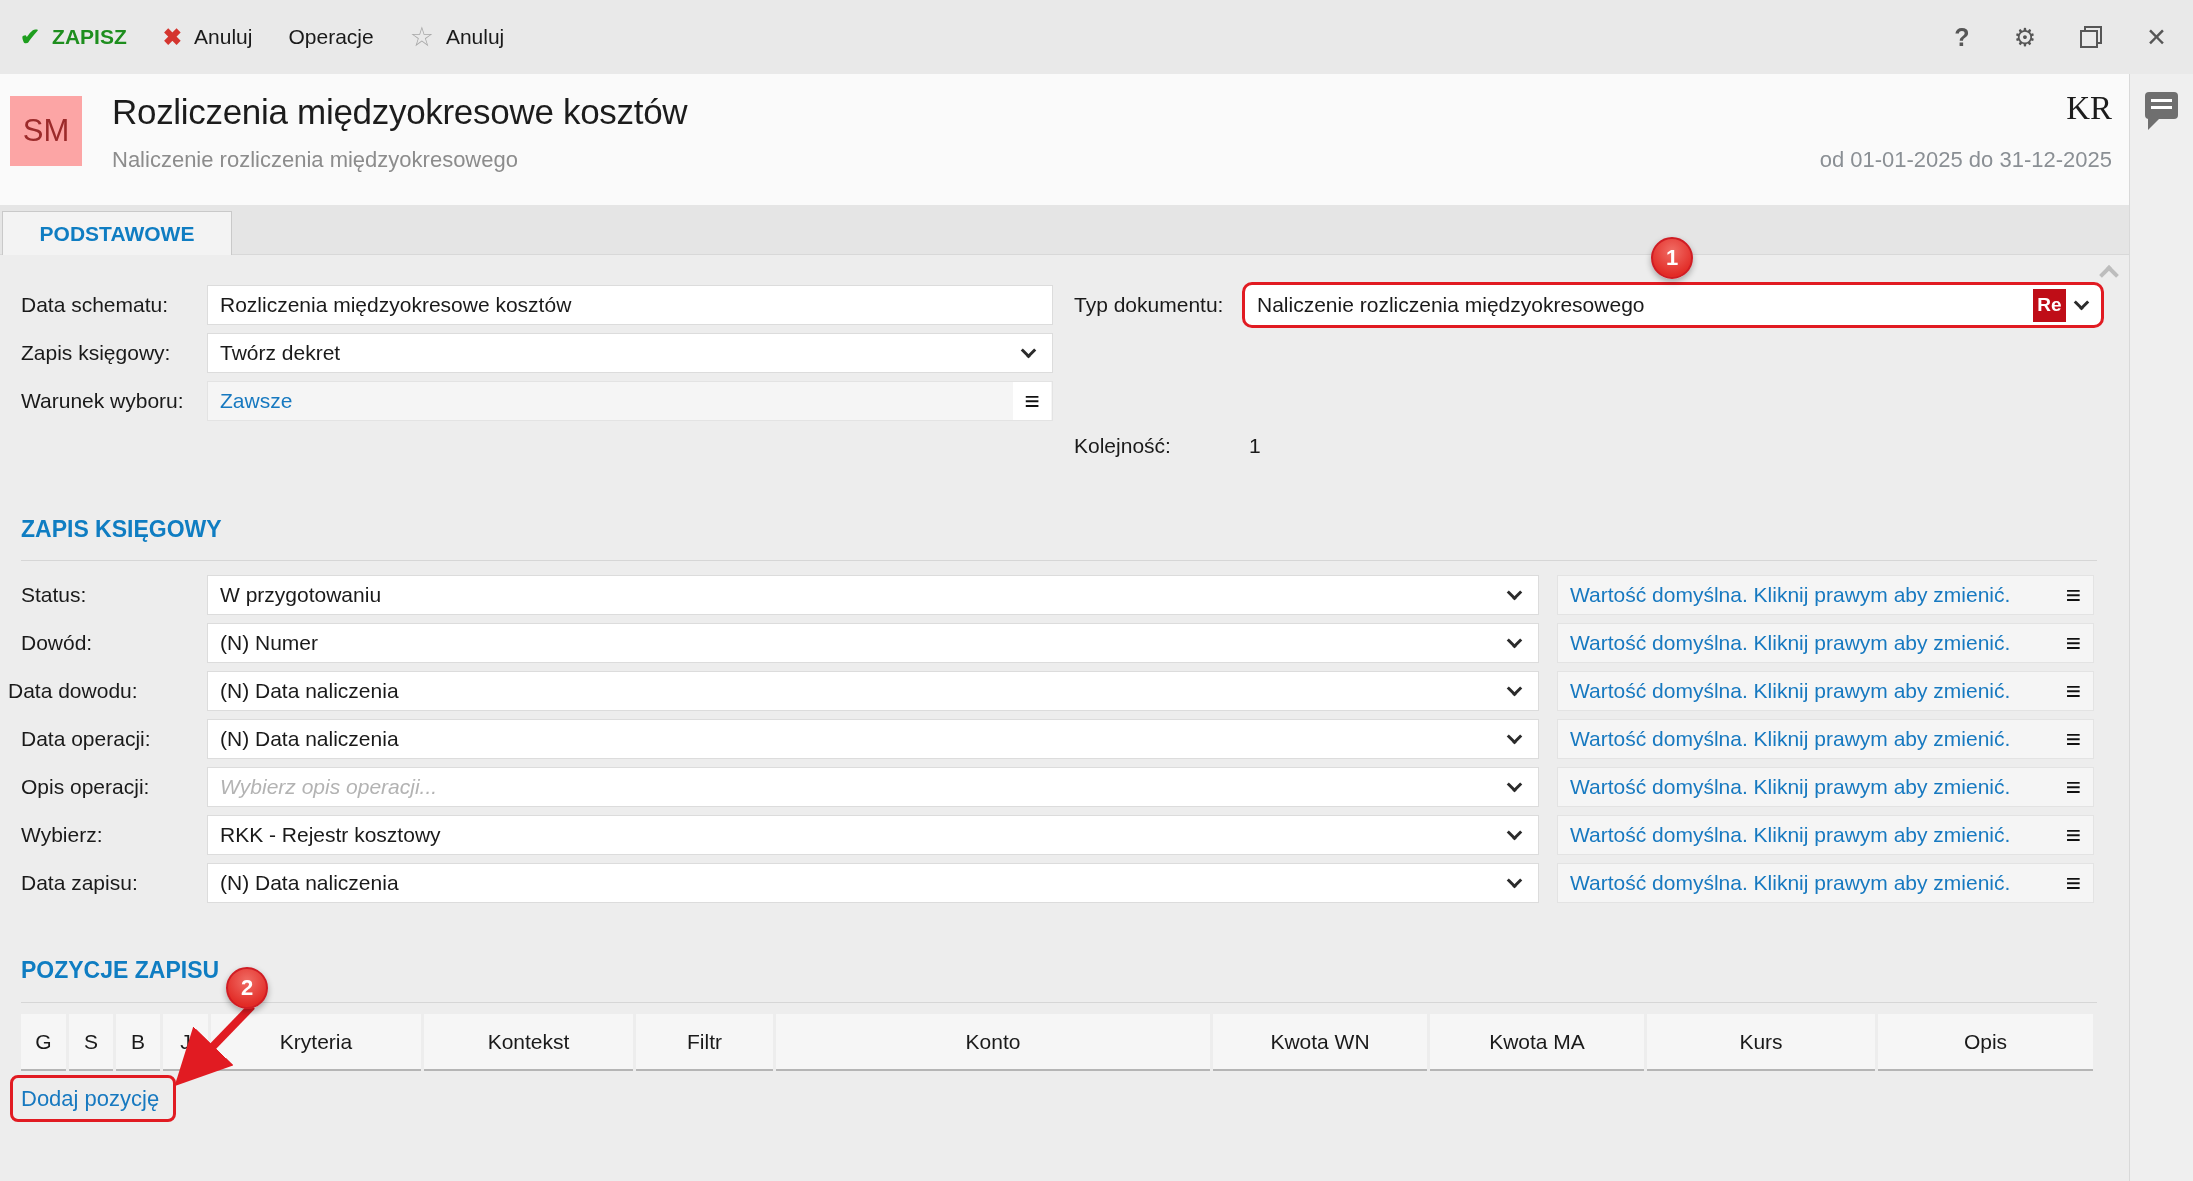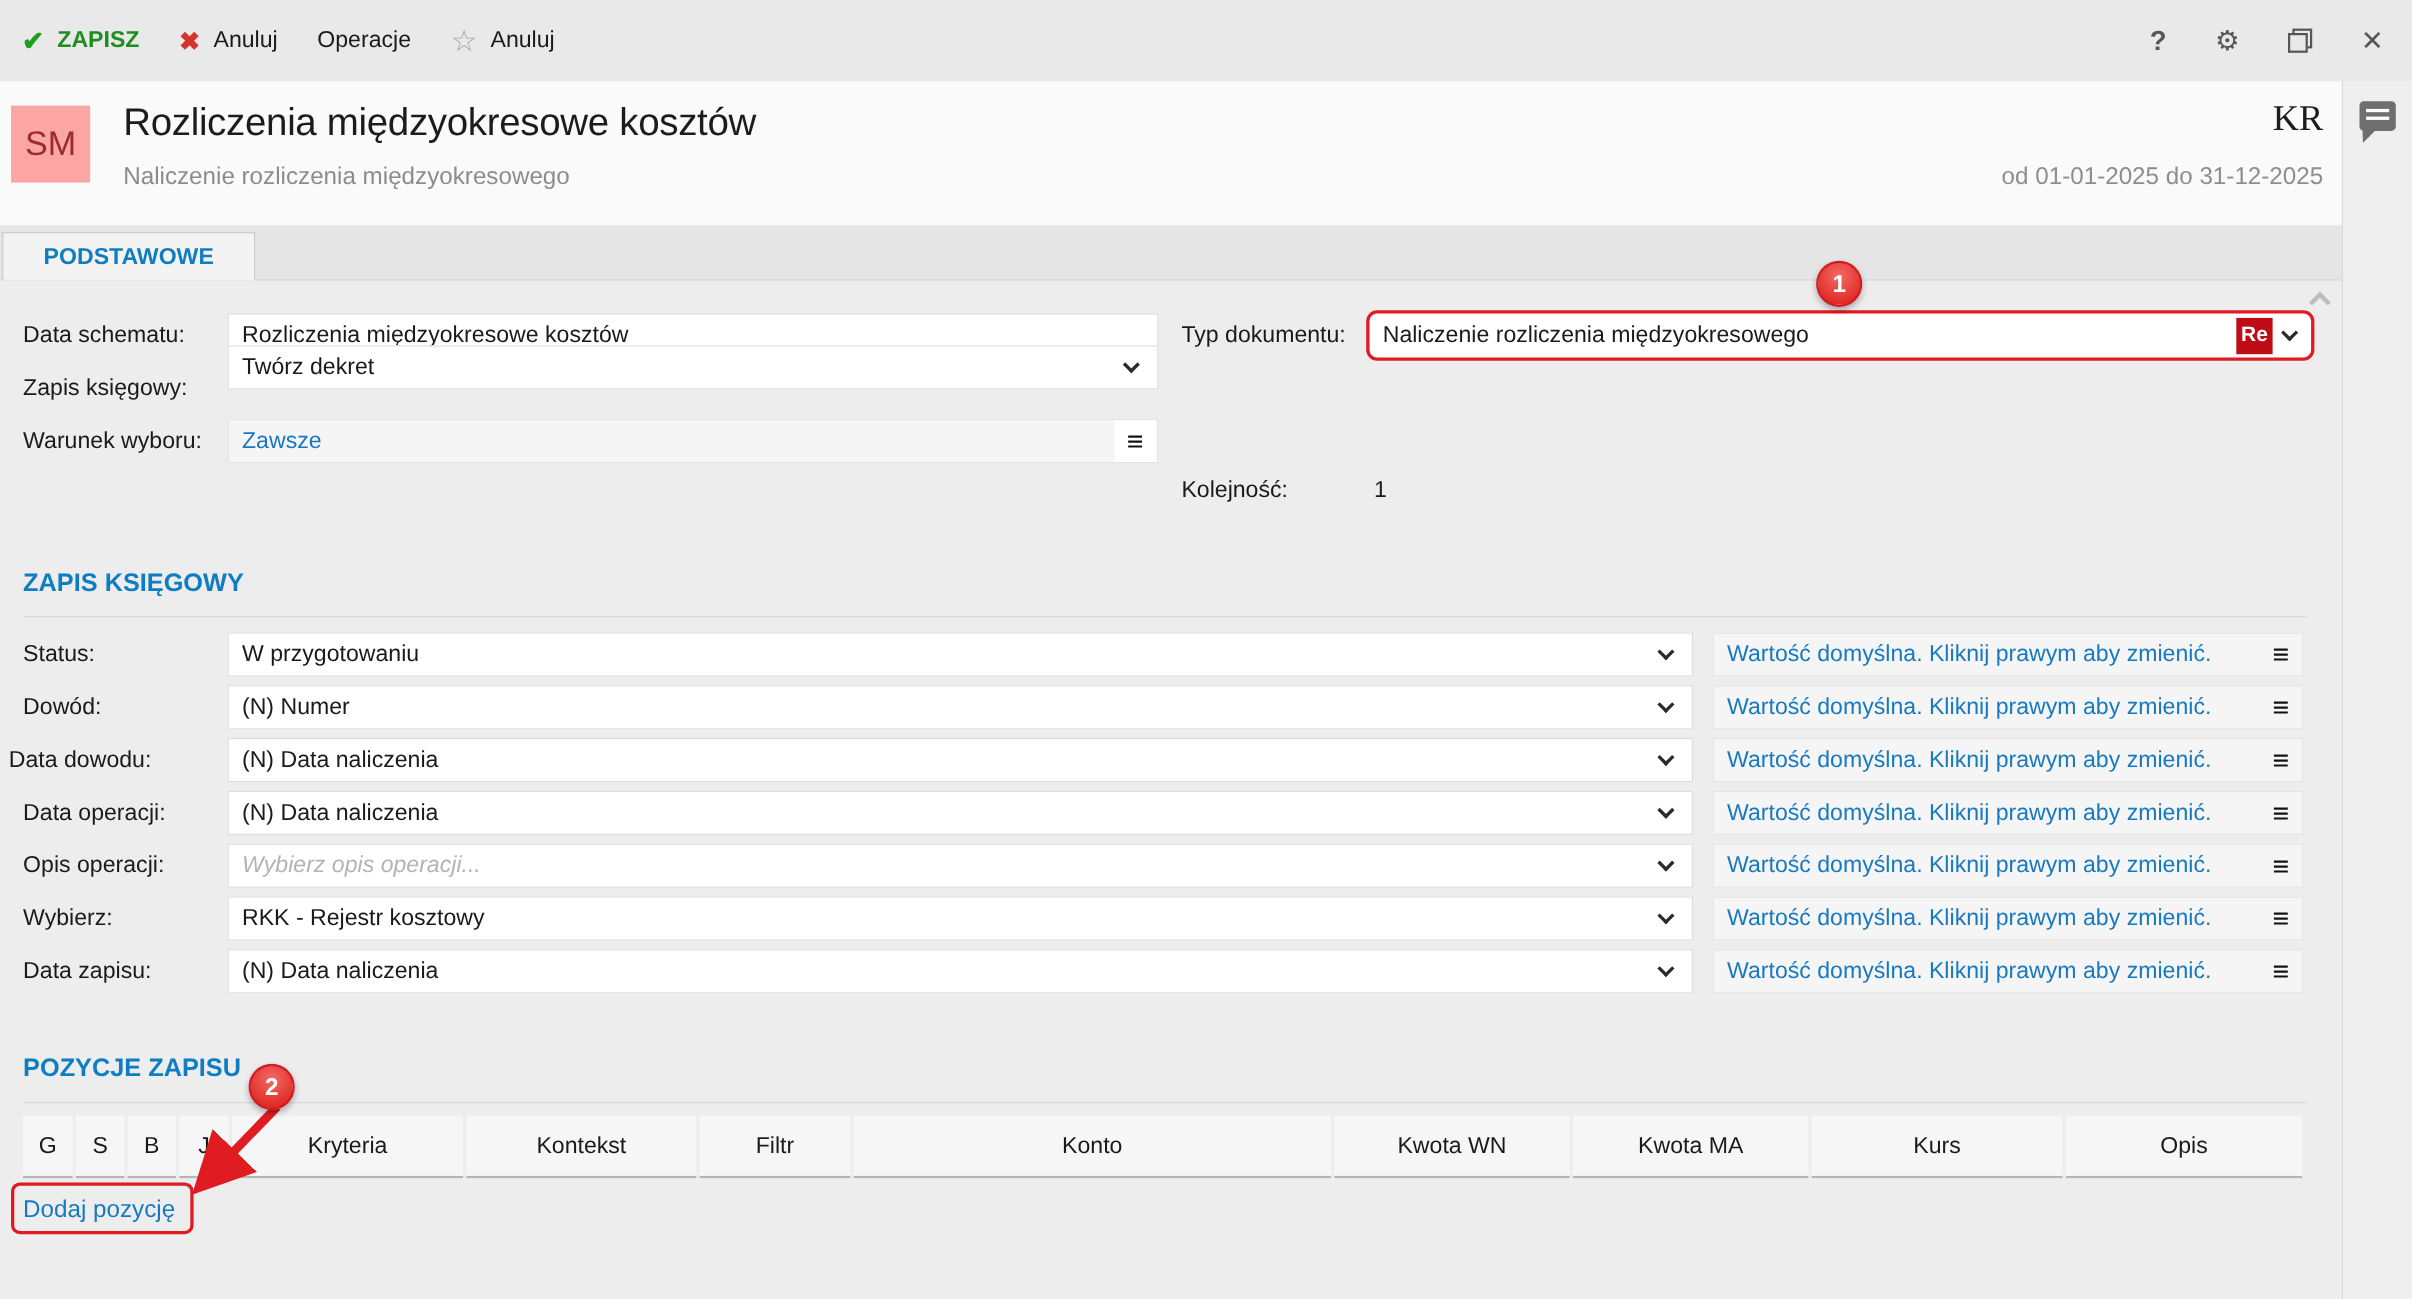--- a/index.html
+++ b/index.html
@@ -146,21 +146,21 @@
     <span>Rozliczenia międzyokresowe kosztów</span>
   </div>
   <div class="abs flabel" style="left:1074px;top:285px;width:165px">Typ dokumentu:</div>
   <div class="abs red-wrap">
     <span class="inner-text">Naliczenie rozliczenia międzyokresowego</span>
     <span class="re-badge">Re</span>
     <span class="chev"></span>
   </div>
 
   <div class="abs flabel" style="left:21px;top:333px;width:180px">Zapis księgowy:</div>
-  <div class="abs field" style="left:207px;top:314px;width:846px">
+  <div class="abs field" style="left:207px;top:333px;width:846px">
     <span>Twórz dekret</span>
     <span class="chev"></span>
   </div>
 
   <div class="abs flabel" style="left:21px;top:381px;width:180px">Warunek wyboru:</div>
   <div class="abs graybox" style="left:207px;top:381px;width:846px;padding-right:1px">
     <span class="link">Zawsze</span>
     <span class="menu-btn" style="margin-left:auto">≡</span>
   </div>
 

